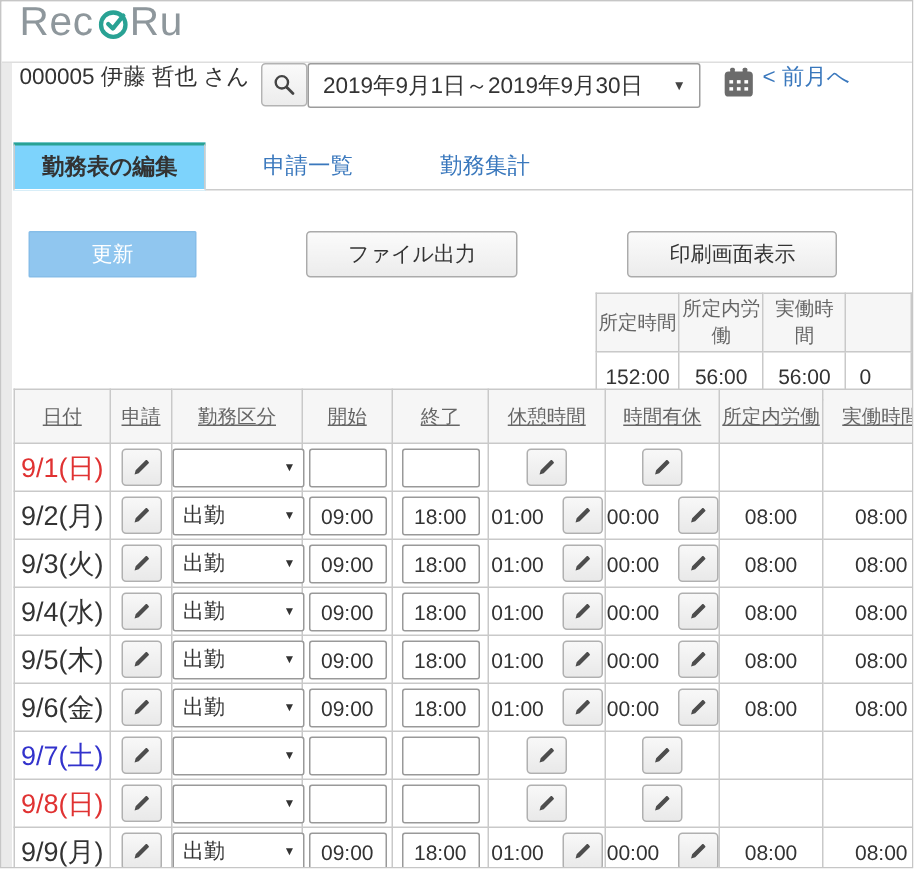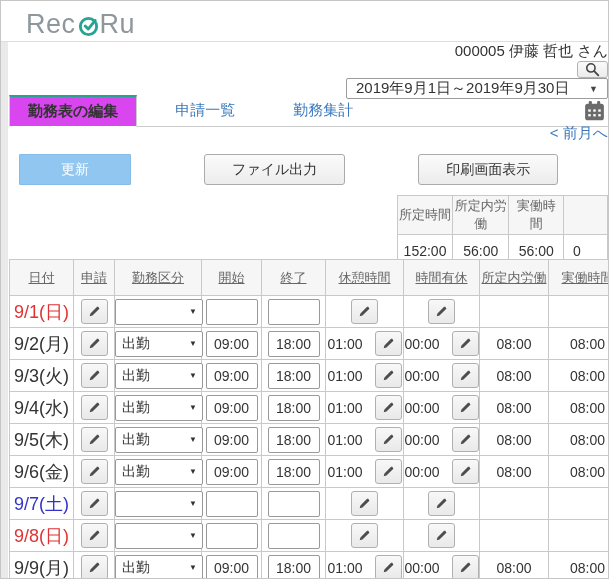--- a/index.html
+++ b/index.html
@@ -2,43 +2,43 @@
 <html><head>
 <meta charset="utf-8">
 <style>
   html,body{margin:0;padding:0;background:#fff;}
   .page{position:relative;width:607px;height:577px;border:1px solid #c6c6c6;overflow:hidden;
         background:#fff;font-family:"Liberation Sans","DejaVu Sans",sans-serif;
         --teal:#29a294;--link:#3a78bd;--red:#e03232;--blue:#3232cc;--primary:#90c6ef;}
   .left-gutter{position:absolute;left:0;top:41px;width:7px;height:536px;background:#eaeaea;}
 
   
-  .app-header{height:40px;border-bottom:1px solid #dedede;display:flex;align-items:flex-end;padding-left:25px;background:#fff;}
+  .app-header{height:40px;border-bottom:1px solid #dedede;display:flex;align-items:flex-start;padding-left:12px;background:#fff;}
   .logo{display:flex;align-items:center;padding-bottom:3px;font-size:27px;color:#8e979c;letter-spacing:.5px;line-height:1;}
   .logo svg{margin:2px 0 0 1px;}
   .nav-title{margin-left:27px;padding:0 3px 7px;font-size:15px;font-weight:bold;color:#333;
              border-bottom:3px solid var(--teal);}
 
   
-  .toolbar{height:50px;display:flex;align-items:flex-end;padding-left:12px;white-space:nowrap;flex-direction:column;}
+  .toolbar{height:50px;display:flex;align-items:flex-start;padding-left:12px;white-space:nowrap;}
   .employee{font-size:15px;color:#333;}
   .search-btn{margin-left:8px;width:31px;height:29px;border:1px solid #b3b3b3;border-radius:3px;
               background:linear-gradient(#fafafa,#ececec);display:inline-flex;align-items:center;justify-content:center;cursor:pointer;padding:0;}
   .period-select{margin-left:0;width:262px;height:30px;border:1px solid #9c9c9c;border-radius:2px;background:#fff;
                  display:inline-flex;align-items:center;cursor:pointer;box-sizing:border-box;}
   .period-text{flex:1;padding-left:9px;font-size:15px;color:#333;}
   .period-arrow{font-size:9px;color:#444;padding-right:9px;}
   .calendar-btn{margin-left:12px;width:27px;height:27px;border:none;background:none;padding:0;cursor:pointer;display:inline-flex;align-items:center;justify-content:center;}
   .prev-link{margin-left:2px;font-size:15px;color:var(--link);text-decoration:none;}
 
   
   .tabs{margin:2px 0 0 8px;display:flex;align-items:flex-end;border-bottom:1px solid #ccc;height:32px;}
   .tab{display:flex;align-items:center;font-size:15px;cursor:pointer;height:100%;box-sizing:border-box;}
   .tab.active{border:1px solid #ccc;border-top:2px solid var(--teal);border-bottom:1px solid #fff;
-              margin-bottom:-1px;background:#d946ef;color:#333;font-weight:bold;padding:0 18px;}
+              margin-bottom:-1px;background:#7dd3fc;color:#333;font-weight:bold;padding:0 18px;}
   .tab.plain{color:var(--link);padding:0 20px;margin-left:18px;}
 
   
   .actions{margin:27px 0 0 18px;display:flex;gap:25px;}
   .actions button{height:31px;font-size:14px;cursor:pointer;font-family:inherit;}
   .btn-primary{width:112px;background:var(--primary);color:#fff;border:1px solid #86bde8;border-radius:1px;}
   .btn-secondary{padding:0 27px;background:linear-gradient(#fbfbfb,#ececec);border:1px solid #ababab;border-radius:3px;color:#333;margin-left:48px;}
 
   
   table{border-collapse:collapse;table-layout:fixed;}

